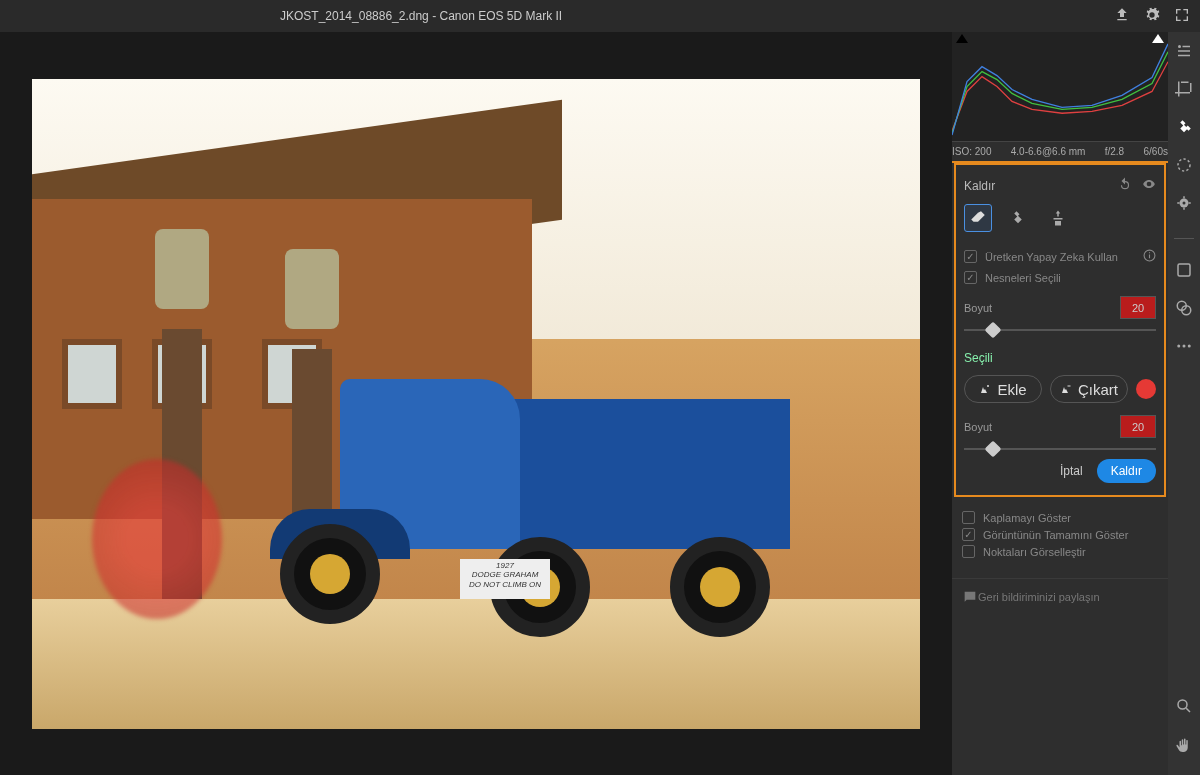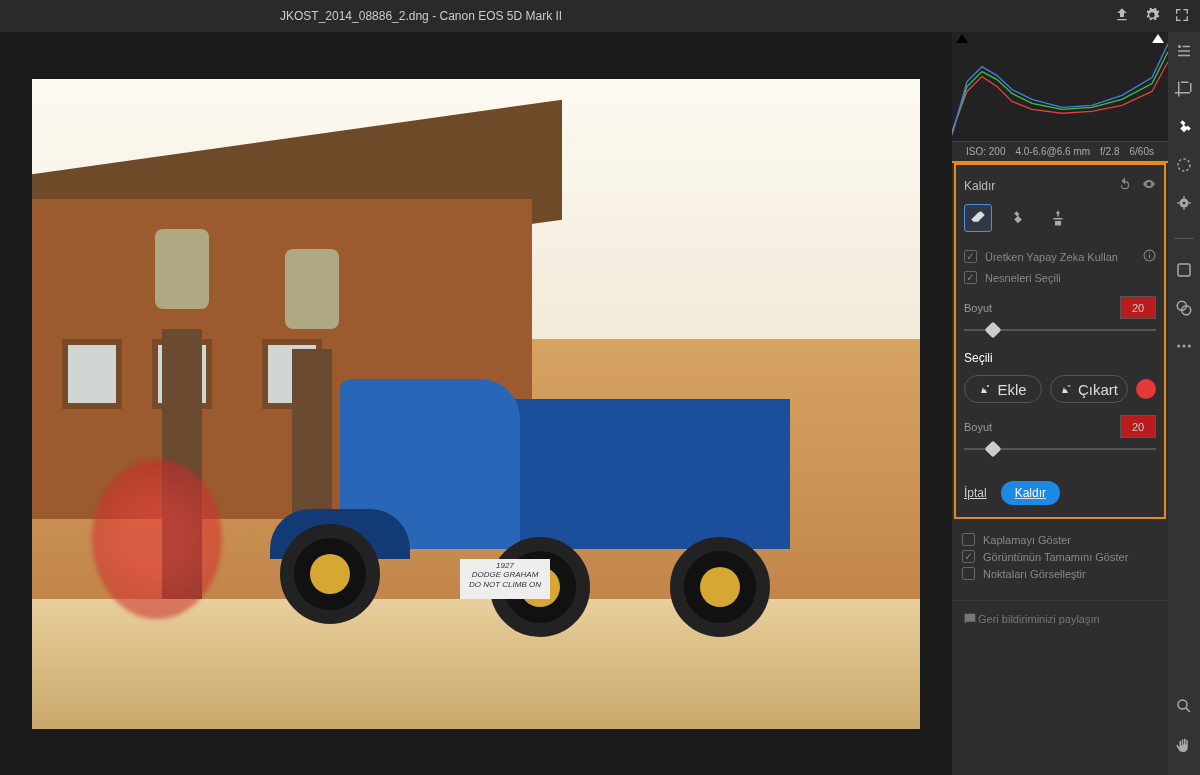--- a/index.html
+++ b/index.html
@@ -43,21 +43,21 @@
 .righttools .bottom { margin-top:auto; margin-bottom:16px; display:flex; flex-direction:column; gap:18px; }
 .righttools svg { width:18px; height:18px; fill:#aaa; cursor:pointer; }
 .righttools .active svg { fill:#fff; }
 
 
 .panel { width:216px; background:#2e2e2e; display:flex; flex-direction:column; font-size:12px; }
 .histo { height:110px; background:#222; position:relative; border-bottom:1px solid #444; }
 .histo .tri-l { position:absolute; left:4px; top:2px; width:0;height:0;border-left:6px solid transparent;border-right:6px solid transparent;border-bottom:9px solid #000;}
 .histo .tri-r { position:absolute; right:4px; top:2px; width:0;height:0;border-left:6px solid transparent;border-right:6px solid transparent;border-bottom:9px solid #fff;}
 .histo svg { width:100%; height:100%; }
-.meta { display:flex; justify-content:space-between; padding:4px 14px; font-size:10px; color:#aaa; border-bottom:2px solid #e68a1e;text-align:center; }
+.meta { display:flex; justify-content:space-between; padding:4px 0; font-size:10px; color:#aaa; border-bottom:2px solid #e68a1e;text-align:center; }
 
 .boxed { border:2px solid #e68a1e; margin:0 2px; padding:8px 8px 12px; }
 .secthead { display:flex; align-items:center; color:#bbb; padding:4px 0 10px; }
 .secthead .sp { margin-left:auto; display:flex; gap:10px; }
 .secthead svg { width:14px; height:14px; fill:#888; }
 
 .modebtns { display:flex; gap:12px; margin-bottom:14px; }
 .modebtn { width:28px; height:28px; display:flex; align-items:center; justify-content:center; border-radius:3px; cursor:pointer; }
 .modebtn.sel { border:1px solid #4a90e2; background:#2f3844; }
 .modebtn svg { width:18px; height:18px; fill:#aaa; }
@@ -68,27 +68,27 @@
 .chkrow .info { margin-left:auto; }
 .chkbox { width:13px; height:13px; border:1px solid #666; border-radius:2px; display:flex; align-items:center; justify-content:center; font-size:10px; color:#888; }
 .chkbox.on::after { content:"✓"; }
 
 .row { display:flex; align-items:center; justify-content:space-between; color:#999; margin-top:12px; font-size:11px; }
 .valinput { width:36px; height:23px; background:#b91c1c; border:1px solid #555; color:#ccc; font-size:11px; text-align:center; }
 .slider { width:100%; height:14px; position:relative; margin-top:4px; }
 .track { position:absolute; top:6px; left:0; right:0; height:2px; background:#555; }
 .thumb { position:absolute; top:1px; width:12px; height:12px; background:#ccc; border-radius:2px; transform:rotate(45deg); }
 
-.secili { margin-top:14px; color:#ffffff; font-size:12px; }
+.secili { margin-top:14px; color:#86efac; font-size:12px; }
 .btnrow { display:flex; gap:8px; margin-top:10px; align-items:center; }
 .pillbtn { flex:1; height:28px; border:1px solid #555; border-radius:14px; display:flex; align-items:center; justify-content:center; gap:6px; font-size:15px; color:#ddd; cursor:pointer; }
 .pillbtn svg { width:12px; height:12px; fill:#ddd; }
 .reddot { width:20px; height:20px; background:#e53935; border-radius:50%; flex-shrink:0; }
 
-.actions { display:flex; gap:14px; margin-top:25px; align-items:center;text-decoration:underline; }
+.actions { display:flex; justify-content:flex-end; gap:14px; margin-top:3px; align-items:center; }
 .txtbtn { color:#ccc; font-size:12px; cursor:pointer; }
 .primbtn { background:#1e88e5; color:#fff; padding:5px 14px; border-radius:14px; font-size:12px; cursor:pointer; }
 
 .below { padding:10px 10px; }
 .below .chk { color:#888; }
 
 .feedback { display:flex; align-items:center; padding:10px; color:#777; font-size:11px; border-top:1px solid #3a3a3a; margin-top:6px; }
 .feedback svg { width:16px; height:16px; fill:#777; }
 </style>
 </head>

